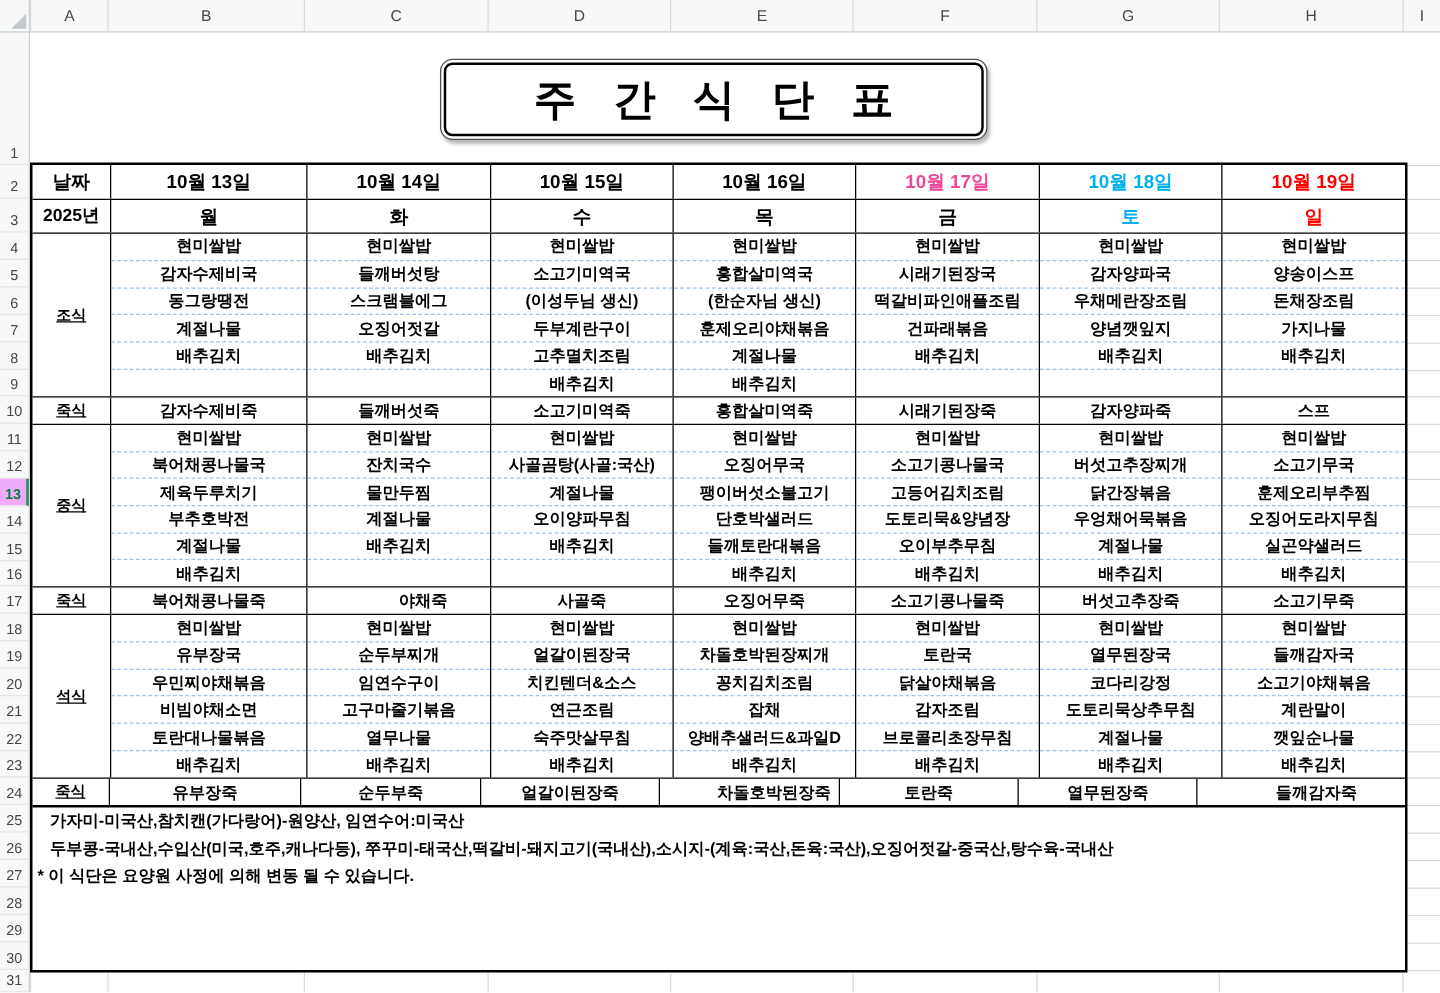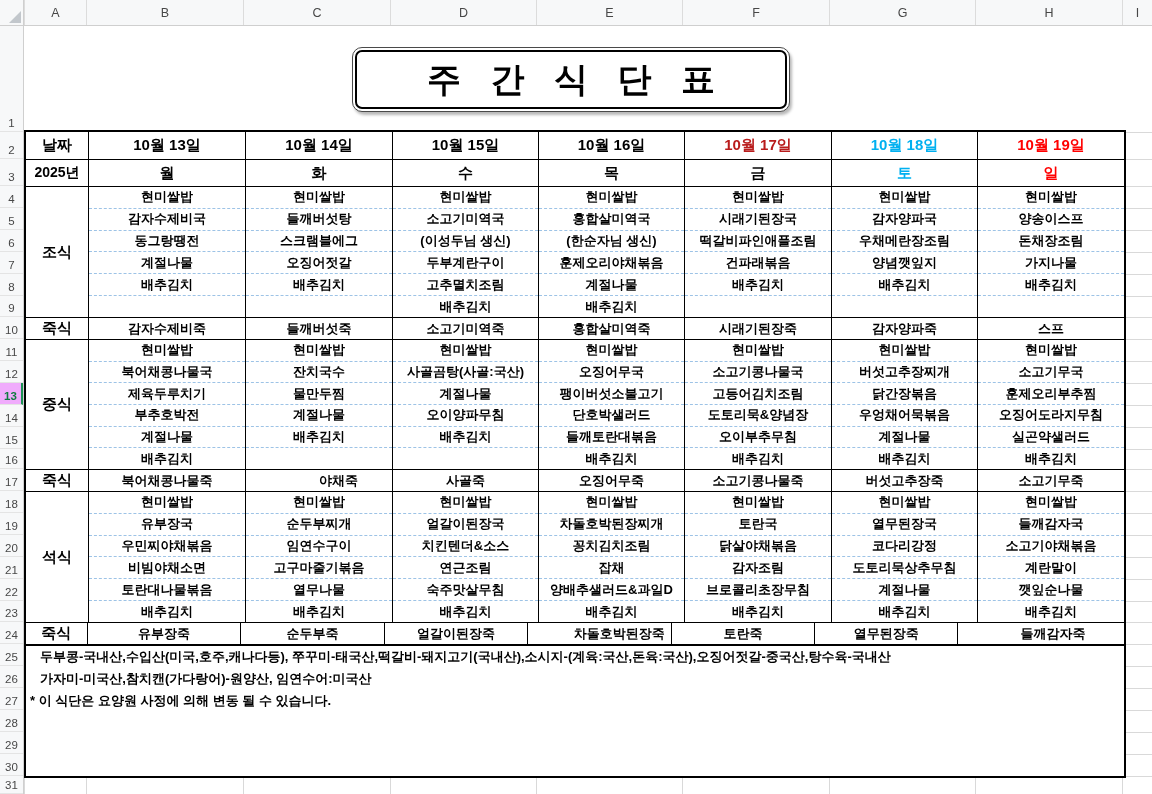--- a/index.html
+++ b/index.html
@@ -34,21 +34,21 @@
   
   .mtable { position:absolute; left:24px; top:130px; width:1102px; height:648px;
             border:2px solid #000; background:#fff; z-index:2; }
   .trow { display:flex; width:1098px; }
   .trow + .trow { border-top:1px solid #000; }
   .trow.notes-row { border-top:2px solid #000; }
   .cell { border-left:1px solid #000; overflow:hidden; display:flex; align-items:center; justify-content:center;
           text-align:center; color:#000; }
   .cell:first-child { border-left:none; }
   .hcell { font-size:15px; font-weight:bold; white-space:nowrap; }
-  .mlabel { font-size:15px; font-weight:bold; }
+  .mlabel { font-size:12px; font-weight:bold;text-decoration:underline; }
   .stack { display:flex; flex-direction:column; align-items:stretch; justify-content:stretch; }
   .slot { flex:1 1 0; display:flex; align-items:center; justify-content:center;
           font-size:13px; font-weight:bold; white-space:nowrap; overflow:visible; }
   .slot + .slot { border-top:1px dashed #9DC3E6; }
   .pcell { font-size:13px; font-weight:bold; white-space:nowrap; }
   .notes { display:block; text-align:left; padding-left:4px; }
   .note-line { height:22px; line-height:22px; font-size:13px; font-weight:bold; white-space:nowrap; }
   .note-line.indent { padding-left:10px; }
 </style>
 </head>
@@ -151,21 +151,21 @@
     </div>
   </div>
 
   <div class="mtable" id="menutable">
       <div class="trow" style="height: 27px;">
         <div class="cell hcell" style="width: 62px;">날짜</div>
         <div class="cell hcell" style="width: 157px; color: rgb(0, 0, 0);">10월 13일</div>
         <div class="cell hcell" style="width: 147px; color: rgb(0, 0, 0);">10월 14일</div>
         <div class="cell hcell" style="width: 146px; color: rgb(0, 0, 0);">10월 15일</div>
         <div class="cell hcell" style="width: 146px; color: rgb(0, 0, 0);">10월 16일</div>
-        <div class="cell hcell" style="width: 147px; color: #b91c1c;">10월 17일</div>
+        <div class="cell hcell" style="width: 147px; color: #ec4899;">10월 17일</div>
         <div class="cell hcell" style="width: 146px; color: rgb(0, 176, 240);">10월 18일</div>
         <div class="cell hcell" style="width: 147px; color: rgb(255, 0, 0);">10월 19일</div>
       </div>
       <div class="trow" style="height: 27px;">
         <div class="cell hcell" style="width: 62px; font-size: 14px;">2025년</div>
         <div class="cell hcell" style="width: 157px; color: rgb(0, 0, 0);">월</div>
         <div class="cell hcell" style="width: 147px; color: rgb(0, 0, 0);">화</div>
         <div class="cell hcell" style="width: 146px; color: rgb(0, 0, 0);">수</div>
         <div class="cell hcell" style="width: 146px; color: rgb(0, 0, 0);">목</div>
         <div class="cell hcell" style="width: 147px; color: rgb(0, 0, 0);">금</div>
@@ -374,19 +374,19 @@
         <div class="cell pcell" style="width: 157px;">유부장죽</div>
         <div class="cell pcell" style="width: 147px;">순두부죽</div>
         <div class="cell pcell" style="width: 146px;">얼갈이된장죽</div>
         <div class="cell pcell" style="width: 146px; padding-left: 40px;">차돌호박된장죽</div>
         <div class="cell pcell" style="width: 147px;">토란죽</div>
         <div class="cell pcell" style="width: 146px;">열무된장죽</div>
         <div class="cell pcell" style="width: 170px; padding-left: 24px;">들깨감자죽</div>
       </div>
       <div class="trow notes-row" style="height: 132px;">
         <div class="cell notes" style="width: 1098px;">
+          <div class="note-line indent">가자미-미국산,참치캔(가다랑어)-원양산,  임연수어:미국산</div>
           <div class="note-line indent">두부콩-국내산,수입산(미국,호주,캐나다등), 쭈꾸미-태국산,떡갈비-돼지고기(국내산),소시지-(계육:국산,돈육:국산),오징어젓갈-중국산,탕수육-국내산</div>
-          <div class="note-line indent">가자미-미국산,참치캔(가다랑어)-원양산,  임연수어:미국산</div>
           <div class="note-line">* 이 식단은 요양원 사정에 의해 변동 될 수 있습니다.</div>
         </div>
       </div>
     </div>
 </div>
 
 </body></html>

